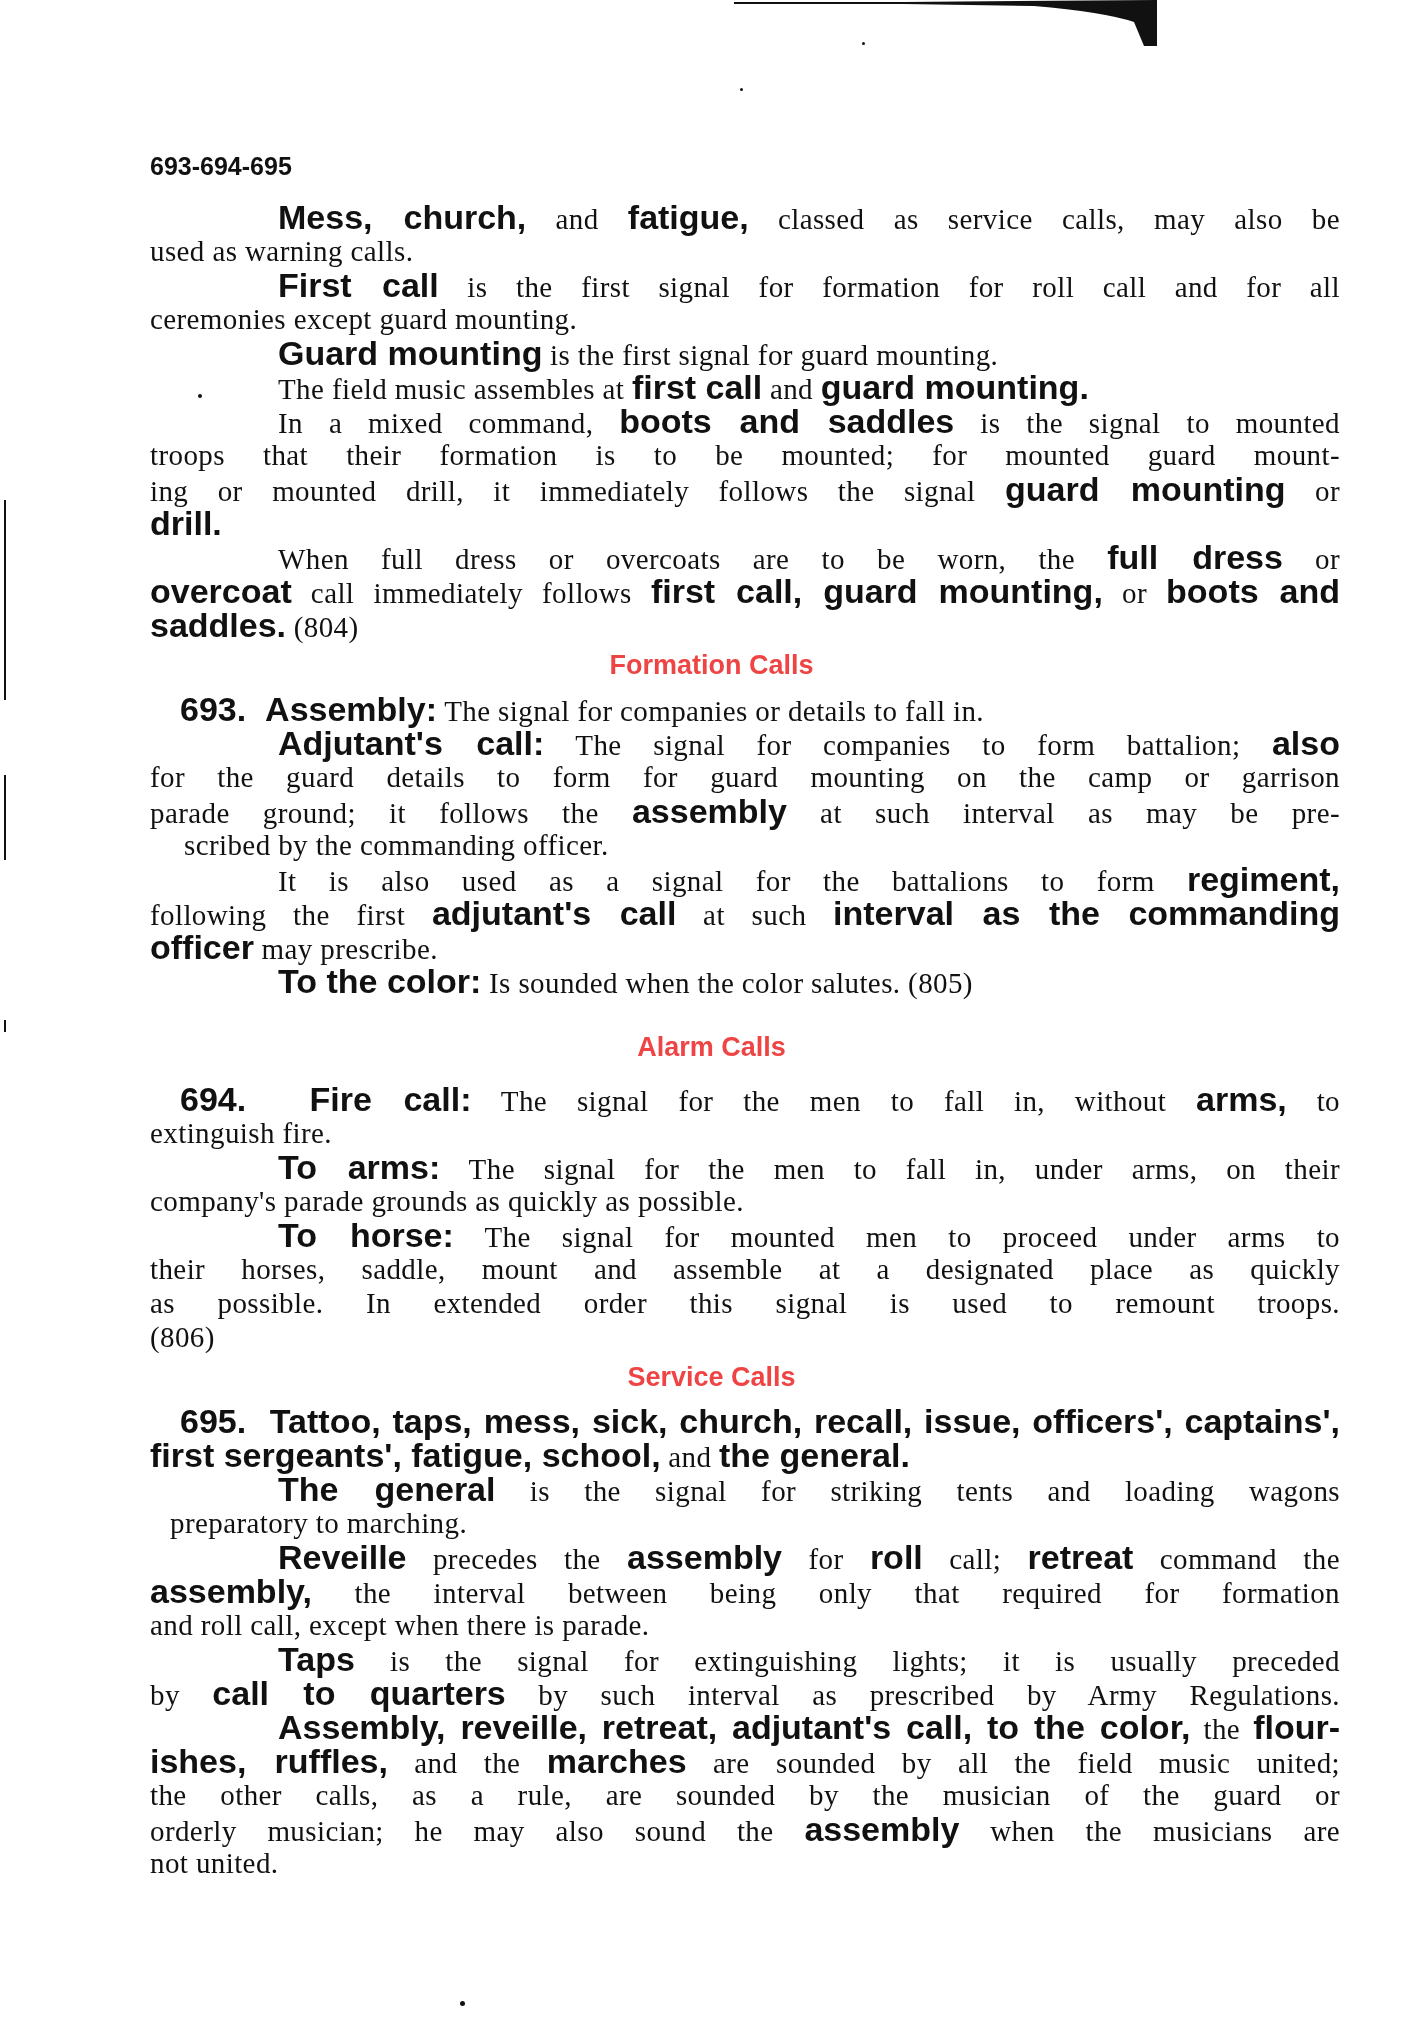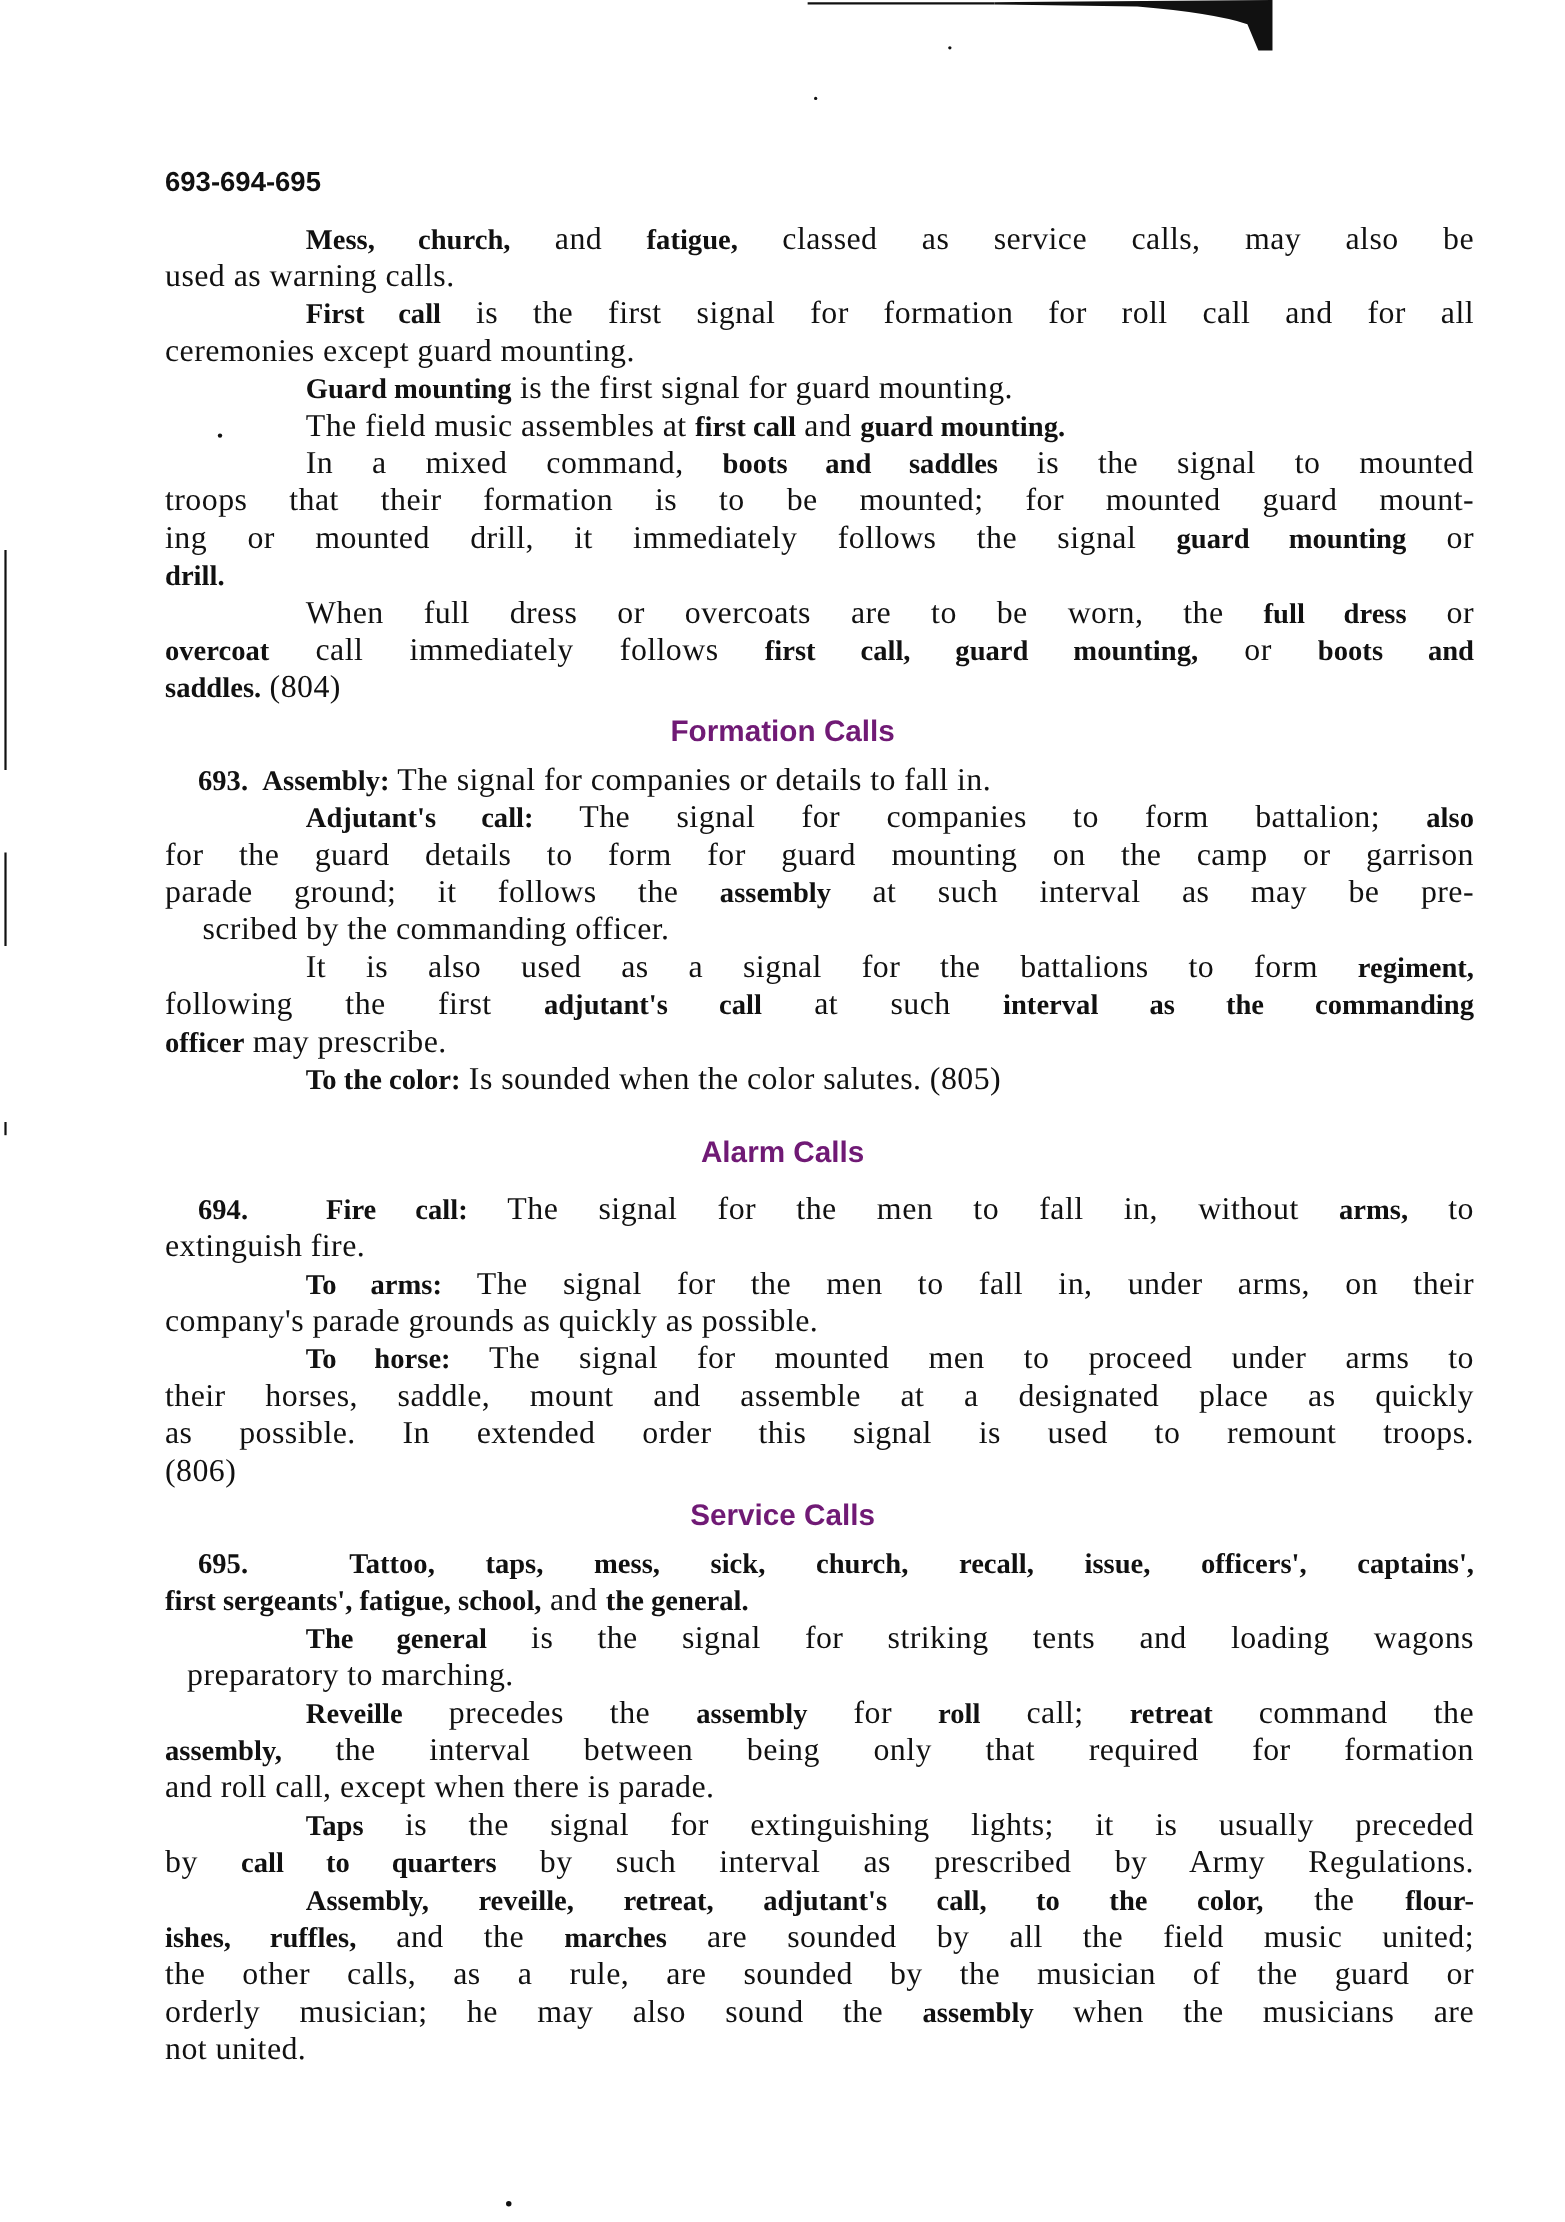--- a/index.html
+++ b/index.html
@@ -2,23 +2,23 @@
 <html><head>
 <meta charset="utf-8">
 <style>
   html, body { margin: 0; padding: 0; background: #ffffff; }
   body { width: 1423px; height: 2020px; position: relative; overflow: hidden; }
   .page { position: absolute; left: 0; top: 0; width: 1157px; height: 2020px; background: #fff; }
   .txt { font-family: "Liberation Serif", "DejaVu Serif", serif; color: #111; }
   .line { position: absolute; left: 150px; width: 1190px; font-size: 29px; line-height: 34px; white-space: nowrap; letter-spacing: 0.4px; }
   .line.indent { left: 278px; width: 1062px; }
   .line.just { text-align: justify; text-align-last: justify; }
-  .b { font-family: Liberation Serif, serif; font-weight: bold; font-size: 26px; letter-spacing: 0px; }
+  .b { font-family: Liberation Sans, sans-serif; font-weight: bold; font-size: 34px; letter-spacing: 0px; }
   .r { font-weight: normal; }
-  .heading { position: absolute; left: 0; width: 1423px; text-align: center; font-family: "Liberation Sans", sans-serif; font-weight: bold; font-size: 27px; color: #701a75; }
+  .heading { position: absolute; left: 0; width: 1423px; text-align: center; font-family: "Liberation Sans", sans-serif; font-weight: bold; font-size: 27px; color: #ef4444; }
   .section-num { position: absolute; left: 150px; top: 152px; font-family: "Liberation Sans", sans-serif; font-weight: bold; font-size: 25px; color: #111; }
   .folio { position: absolute; left: 0; width: 1423px; text-align: center; top: 1894px; font-family: "Liberation Sans", sans-serif; font-weight: bold; font-size: 22px; color: #111; }
   .corner { position: absolute; right: 0; top: 0; }
   .margin-mark { position: absolute; width: 2px; background: #111; left: 4px; }
   .dot { position: absolute; width: 5px; height: 5px; border-radius: 50%; background: #111; }
 </style>
 </head>
 <body>
 
 <div class="page">

